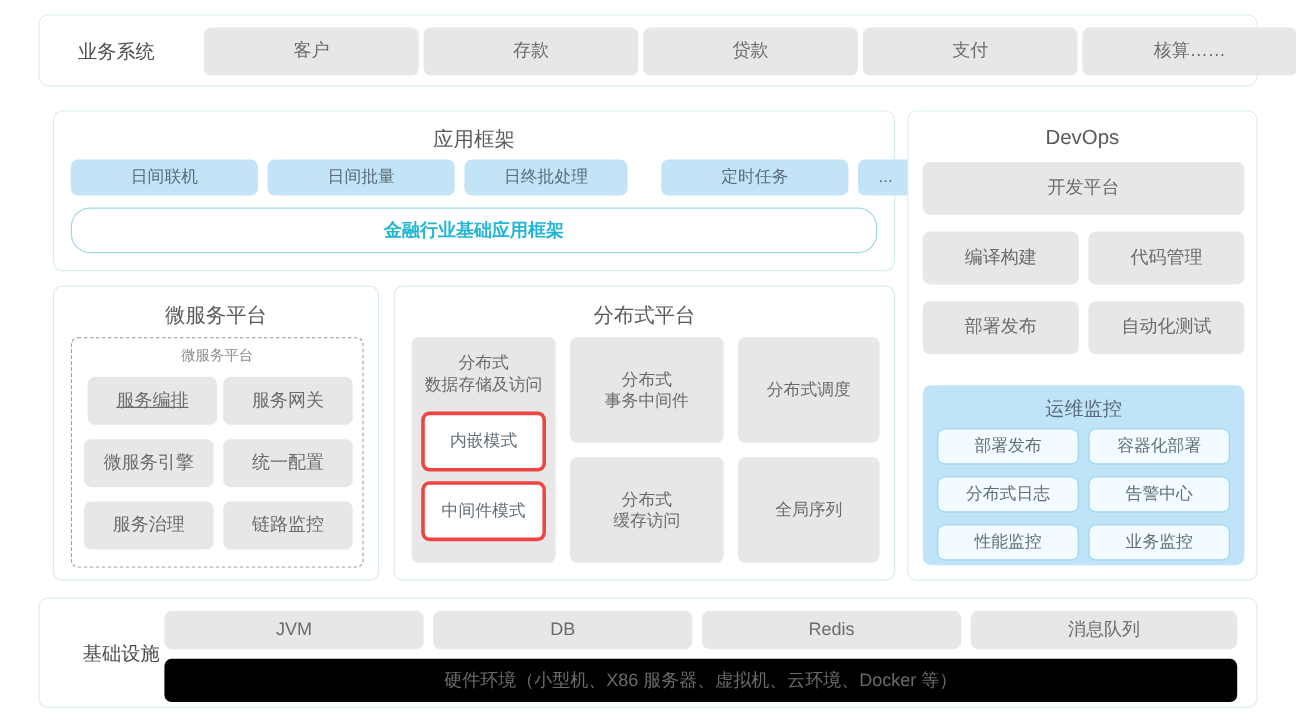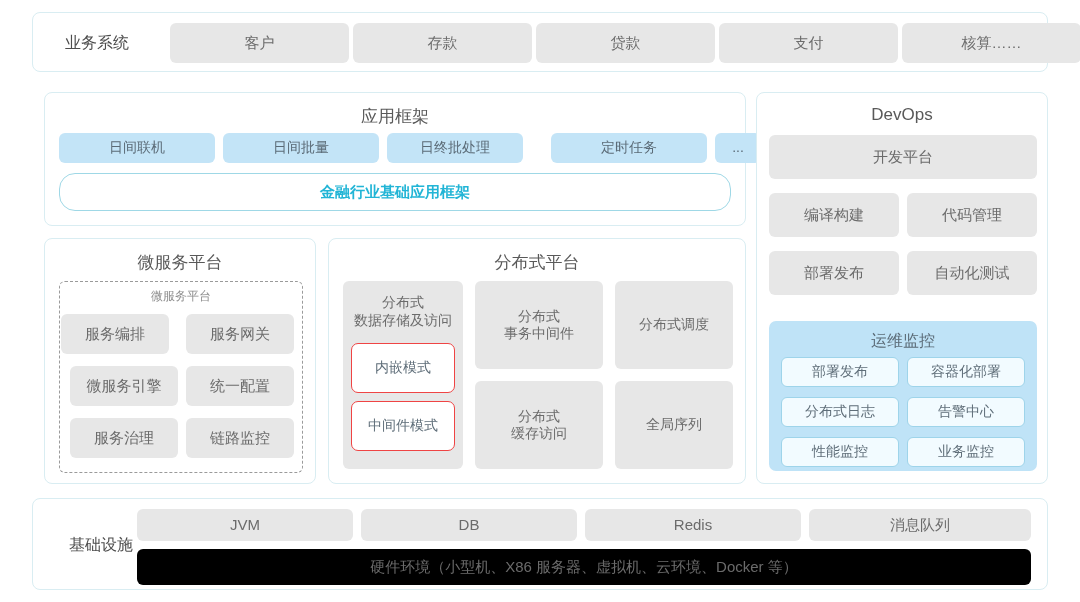--- a/index.html
+++ b/index.html
@@ -28,21 +28,21 @@
     border-radius:6px;
     display:flex;align-items:center;justify-content:center;
     text-align:center;
     color:#6b6b6b;
     font-size:15px;
     line-height:1.25;
     white-space:pre-line;
   }
   .tile.blue{background:#c3e4f7;color:#5b6b77;}
   .tile.whiteblue{
-    background:#ffffff;border:1px solid #ef4444;color:#5f6e79;
+    background:#ffffff;border:3px solid #ef4444;color:#5f6e79;
     border-radius:7px;
   }
   .tile.faint{background:#f2fbff;border:1px solid #9ed4ea;color:#5f6e79;}
 
   .sect-title{
     text-align:center;color:#595959;font-size:17px;
   }
 
   
   #biz-panel{left:32px;top:12px;width:1016px;height:60px;}
@@ -140,21 +140,21 @@
     <div class="tile blue appfw-tile" style="left: 342px; width: 136px;">日终批处理</div>
     <div class="tile blue appfw-tile" style="left: 506px; width: 156px;">定时任务</div>
     <div class="tile blue appfw-tile" style="left: 670px; width: 46px;">...</div>
     <div id="appfw-base" style="color: rgb(34, 181, 214);">金融行业基础应用框架</div>
   </div>
 
   <div class="panel" id="ms-panel">
     <div class="sect-title" id="ms-title">微服务平台</div>
     <div id="ms-inner">
       <div id="ms-inner-title">微服务平台</div>
-      <div class="tile ms-tile" style="left: 1px; top: 32px;">服务编排</div>
+      <div class="tile ms-tile" style="left: 13px; top: 32px; text-decoration: underline;">服务编排</div>
       <div class="tile ms-tile" style="left: 126px; top: 32px;">服务网关</div>
       <div class="tile ms-tile" style="left: 10px; top: 84px;">微服务引擎</div>
       <div class="tile ms-tile" style="left: 126px; top: 84px;">统一配置</div>
       <div class="tile ms-tile" style="left: 10px; top: 136px;">服务治理</div>
       <div class="tile ms-tile" style="left: 126px; top: 136px;">链路监控</div>
     </div>
   </div>
 
   <div class="panel" id="dist-panel">
     <div class="sect-title" id="dist-title">分布式平台</div>

